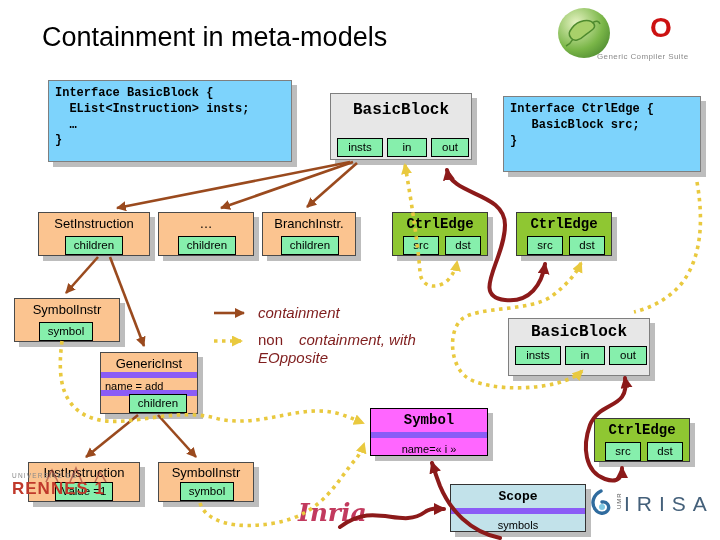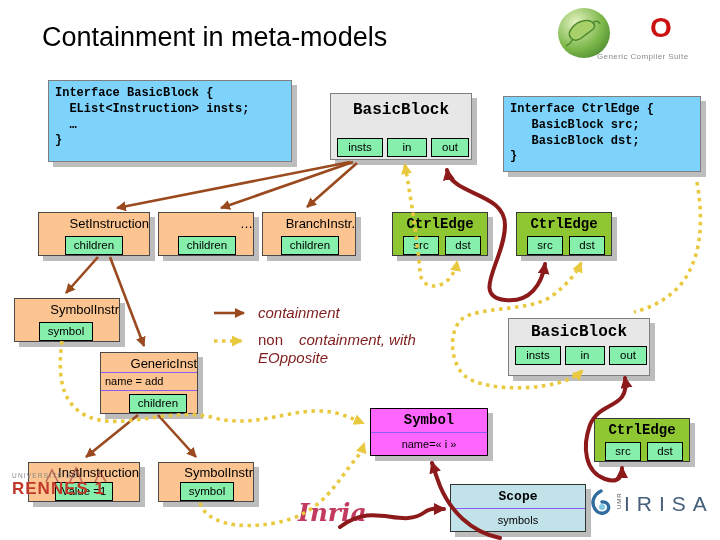--- a/index.html
+++ b/index.html
@@ -15,25 +15,25 @@
   .greenbox{background:#8fc732;border:1px solid #3a3a3a;}
   .magentabox{background:#ff66ff;border:1px solid #000;}
   .bluebox{background:#c2e2ea;border:1px solid #333;}
   
   .codebox{font-family:"Liberation Mono",monospace;font-size:12px;font-weight:bold;
            color:#000;padding:5px 6px;line-height:1.32;background:#7dd3fc;}
   .codebox div{white-space:pre;}
   
   .mono-title{font-family:"Liberation Mono",monospace;font-weight:bold;color:#000;
               text-align:center;}
-  .sans-title{font-size:13px;color:#000;text-align:right;padding-top:3px;}
+  .sans-title{font-size:13px;color:#000;text-align:center;padding-top:3px;}
   
   .port{position:absolute;background:#86efac;border:1px solid #000;font-size:11.5px;
         color:#000;text-align:center;line-height:17px;height:17px;box-sizing:content-box;}
-  .attr-row{position:absolute;left:0;right:0;border-top:1px solid #8b5cf6;font-size:11px;
+  .attr-row{position:absolute;left:0;right:0;border-top:6px solid #8b5cf6;font-size:11px;
             color:#000;}
   .legend-text{font-size:15px;color:#7f1d1d;line-height:18px;}
   .it{font-style:italic;}
   svg.overlay{position:absolute;left:0;top:0;pointer-events:none;}
   
   .globe{position:absolute;left:558px;top:8px;width:52px;height:50px;border-radius:50%;
          background:radial-gradient(circle at 35% 30%, #e6f3c2, #7ab648 55%, #3e7a28 95%);}
   .gcs-o{position:absolute;left:650px;top:12px;font-size:28px;font-weight:900;color:#cc1111;}
   .gcs-caption{position:absolute;left:597px;top:52px;font-size:8px;color:#8a8a8a;letter-spacing:.4px;}
   
@@ -74,21 +74,20 @@
 <div class="dbox graybox" style="left:330px;top:93px;width:142px;height:67px;">
   <div class="mono-title" style="font-size:16px;padding-top:7px;">BasicBlock</div>
   <div class="port" style="left:6px;top:44px;width:44px;">insts</div>
   <div class="port" style="left:56px;top:44px;width:38px;">in</div>
   <div class="port" style="left:100px;top:44px;width:36px;">out</div>
 </div>
 
 <div class="dbox graybox codebox" style="left:503px;top:96px;width:198px;height:76px;">
   <div>Interface CtrlEdge {</div>
   <div>   BasicBlock src;</div>
-  <div>   BasicBlock dst;</div>
   <div>}</div>
 </div>
 
 <div class="dbox orangebox" style="left:38px;top:212px;width:112px;height:44px;">
   <div class="sans-title">SetInstruction</div>
   <div class="port" style="left:26px;top:23px;width:56px;">children</div>
 </div>
 <div class="dbox orangebox" style="left:158px;top:212px;width:96px;height:44px;">
   <div class="sans-title">…</div>
   <div class="port" style="left:19px;top:23px;width:56px;">children</div>

